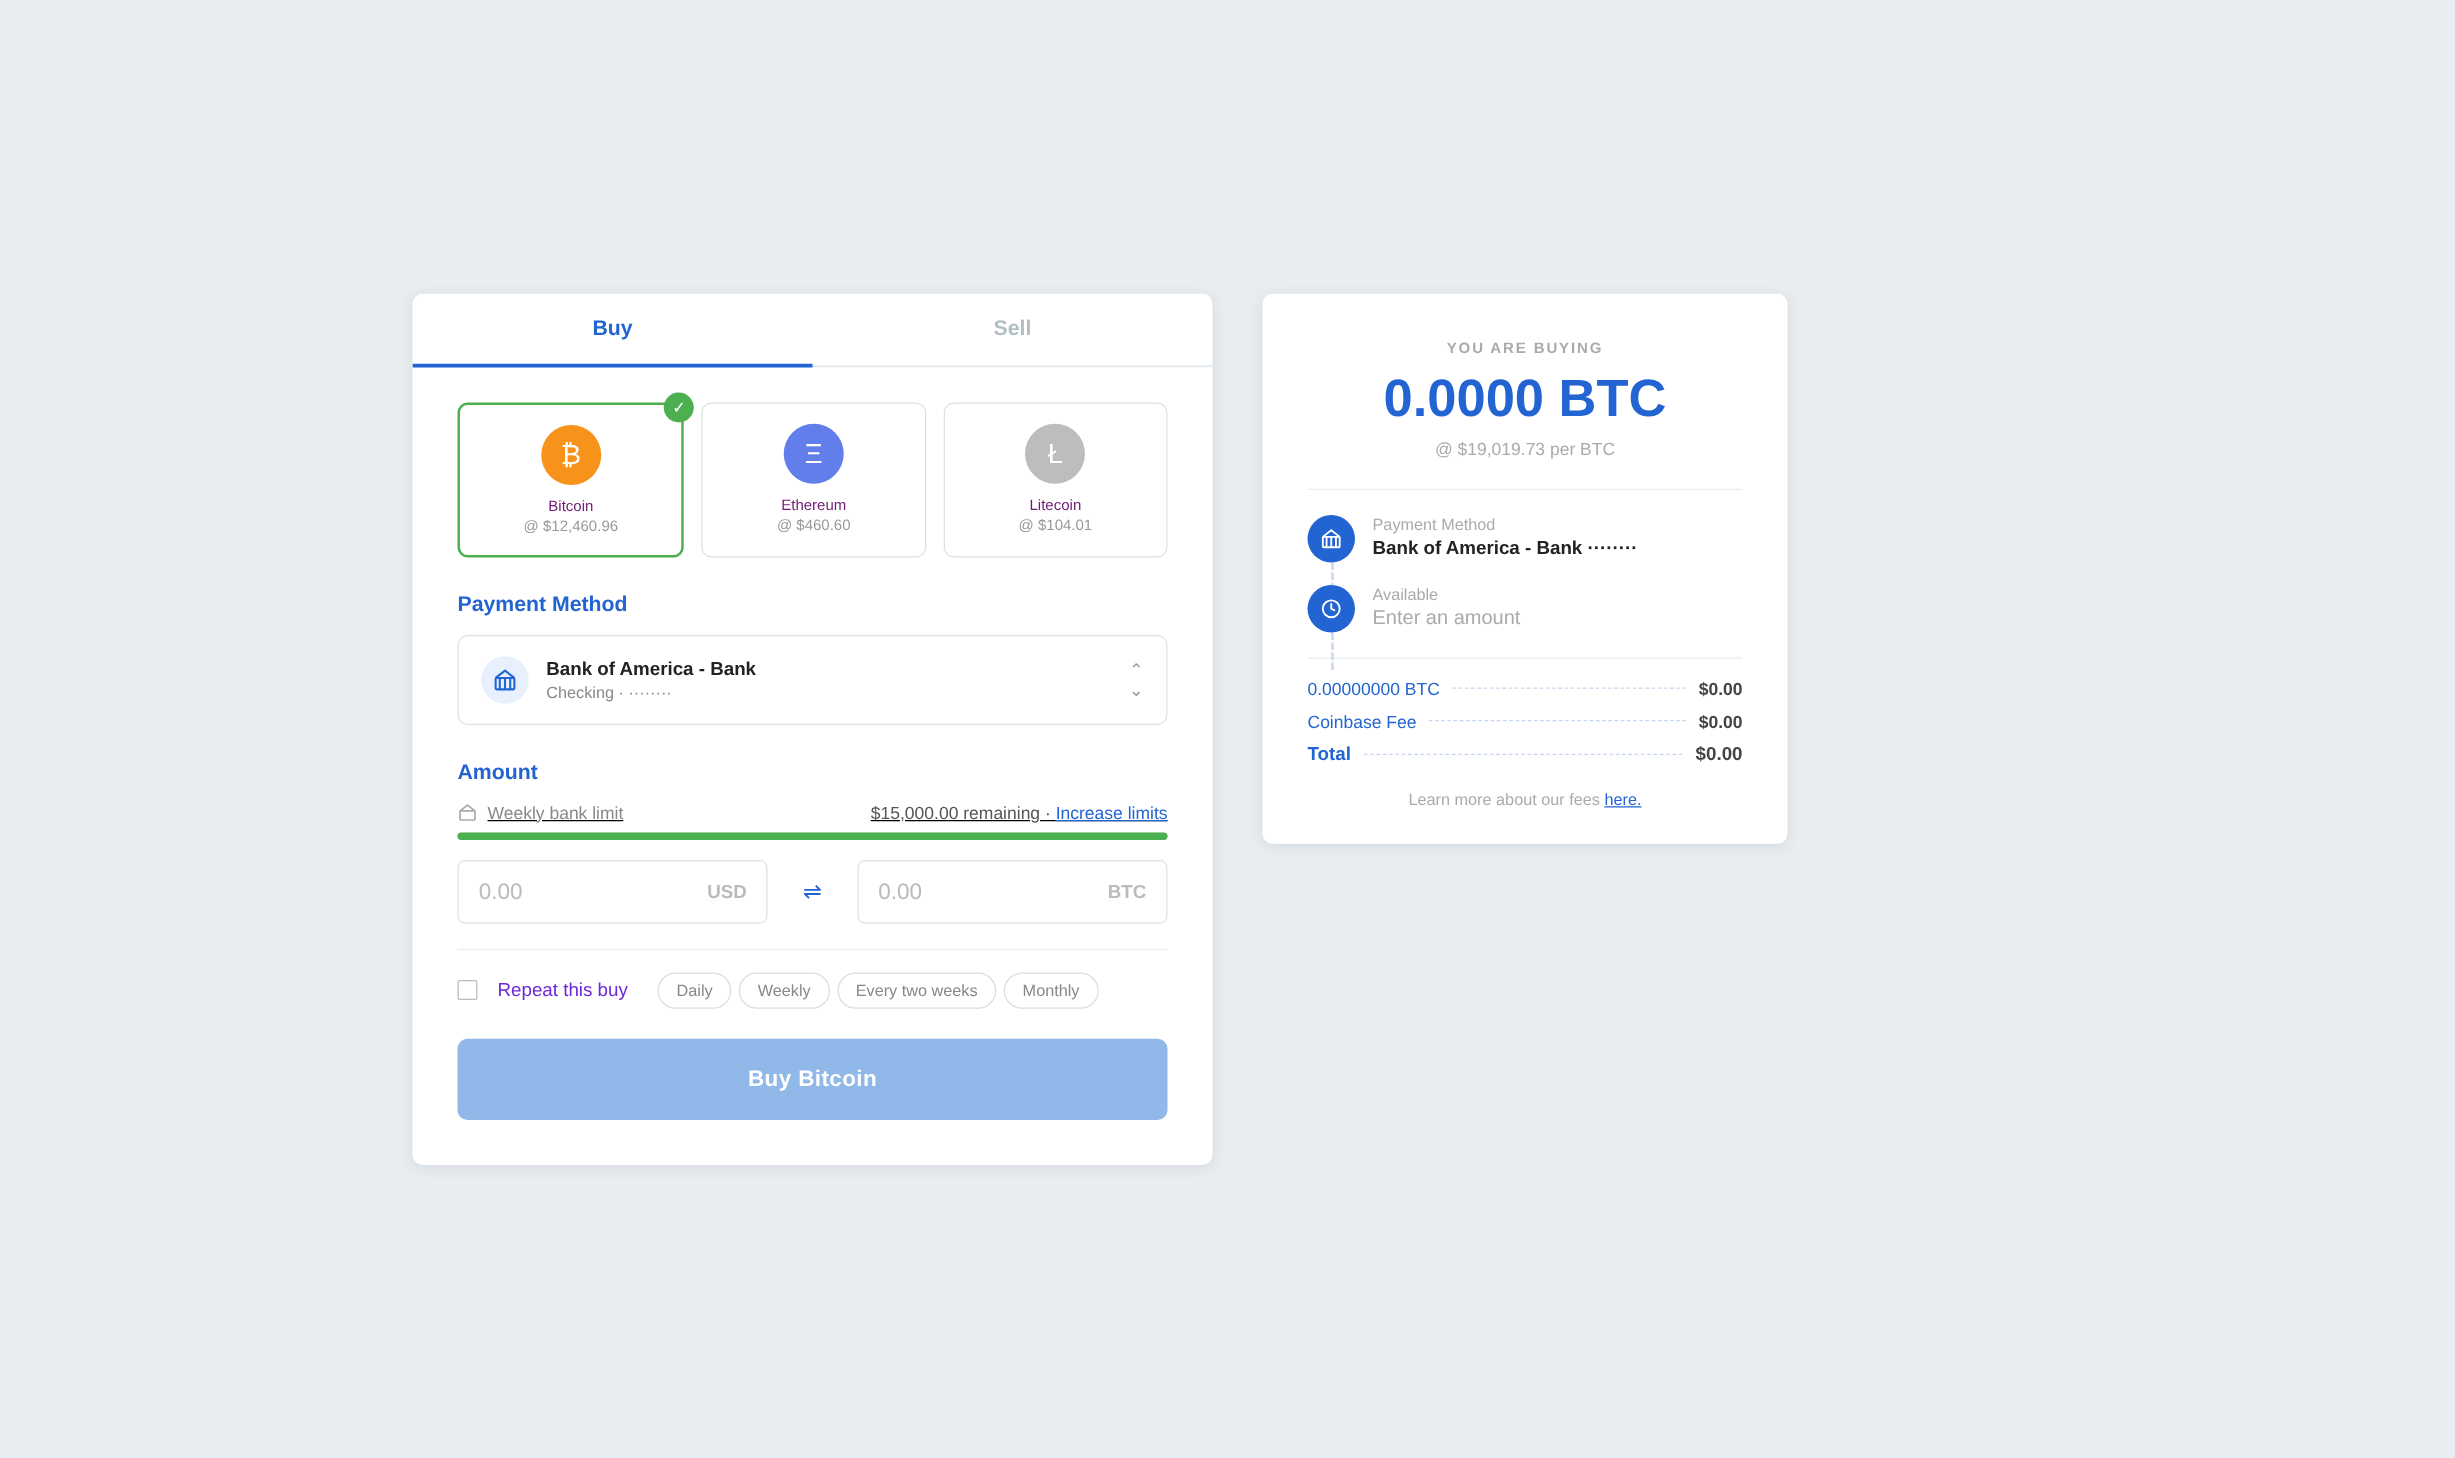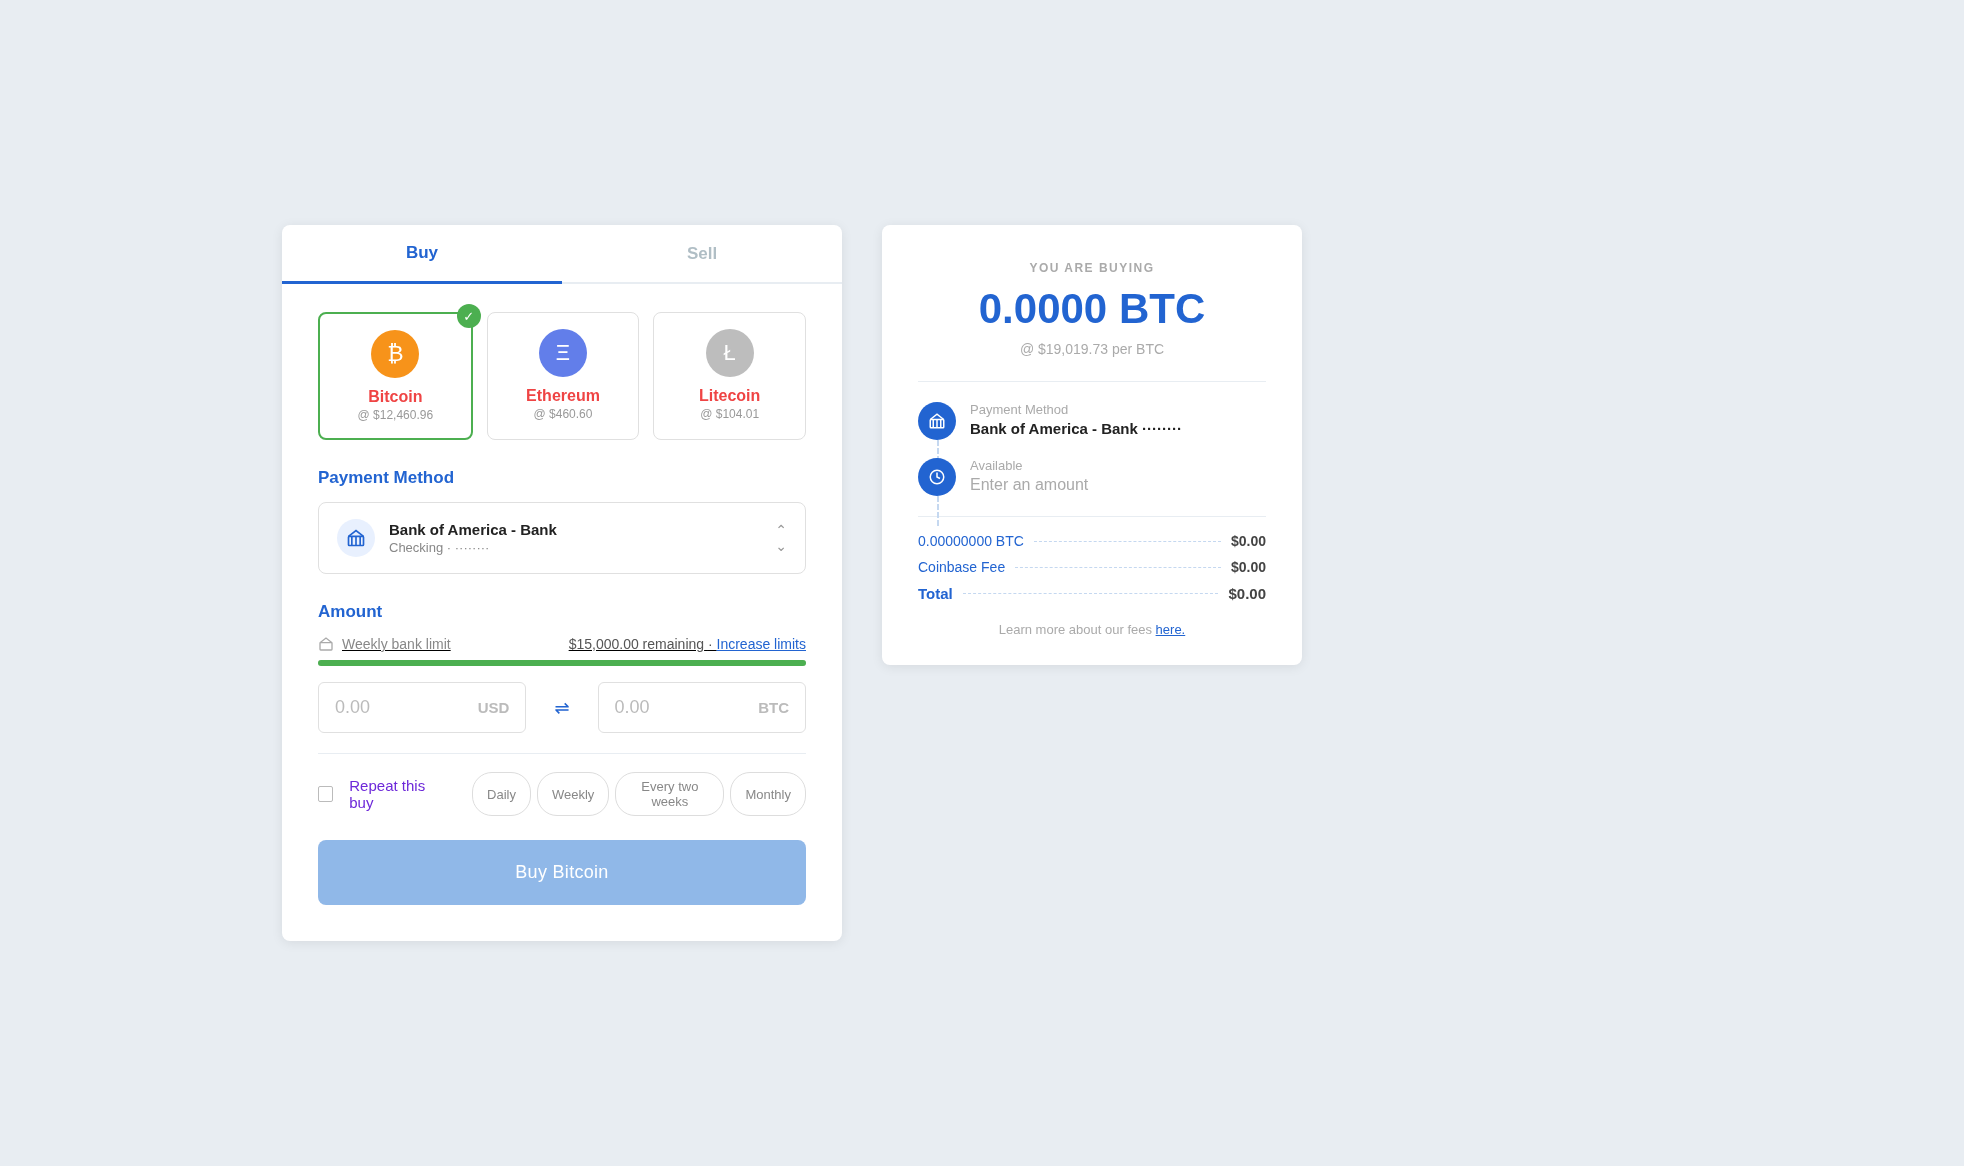--- a/index.html
+++ b/index.html
@@ -17,22 +17,23 @@
       gap: 40px;
       align-items: flex-start;
       max-width: 1400px;
       width: 100%;
     }
     
     .left-panel {
       background: #fff;
       border-radius: 8px;
       box-shadow: 0 2px 12px rgba(0,0,0,0.08);
-      width: 560px;
+      width: 640px;
       overflow: hidden;
+      margin-left: 48px;
     }
     .tabs {
       display: flex;
       border-bottom: 2px solid #e8edf2;
     }
     .tab {
       flex: 1;
       padding: 18px 0;
       text-align: center;
       font-size: 17px;
@@ -75,23 +76,23 @@
       display: flex;
       align-items: center;
       justify-content: center;
       margin: 0 auto 10px;
       font-size: 22px;
     }
     .crypto-icon.btc { background: #f7931a; color: #fff; }
     .crypto-icon.eth { background: #627eea; color: #fff; }
     .crypto-icon.ltc { background: #bdbdbd; color: #fff; }
     .crypto-name {
-      font-size: 16px;
-      font-weight: 700;
-      color: #ef4444;
+      font-size: 12px;
+      font-weight: 400;
+      color: #701a75;
       margin-bottom: 2px;
     }
     .crypto-price {
       font-size: 12px;
       color: #999;
     }
     .check-badge {
       position: absolute;
       top: -10px;
       right: -10px;
@@ -239,21 +240,21 @@
     }
     
     .buy-btn {
       width: 100%;
       padding: 22px;
       background: #90b8e8;
       color: #fff;
       border: none;
       border-radius: 8px;
       font-size: 18px;
-      font-weight: 400;
+      font-weight: 700;
       margin-top: 24px;
       cursor: pointer;
       letter-spacing: 0.3px;
     }
 
     
     .right-panel {
       background: #fff;
       border-radius: 8px;
       box-shadow: 0 2px 12px rgba(0,0,0,0.08);

